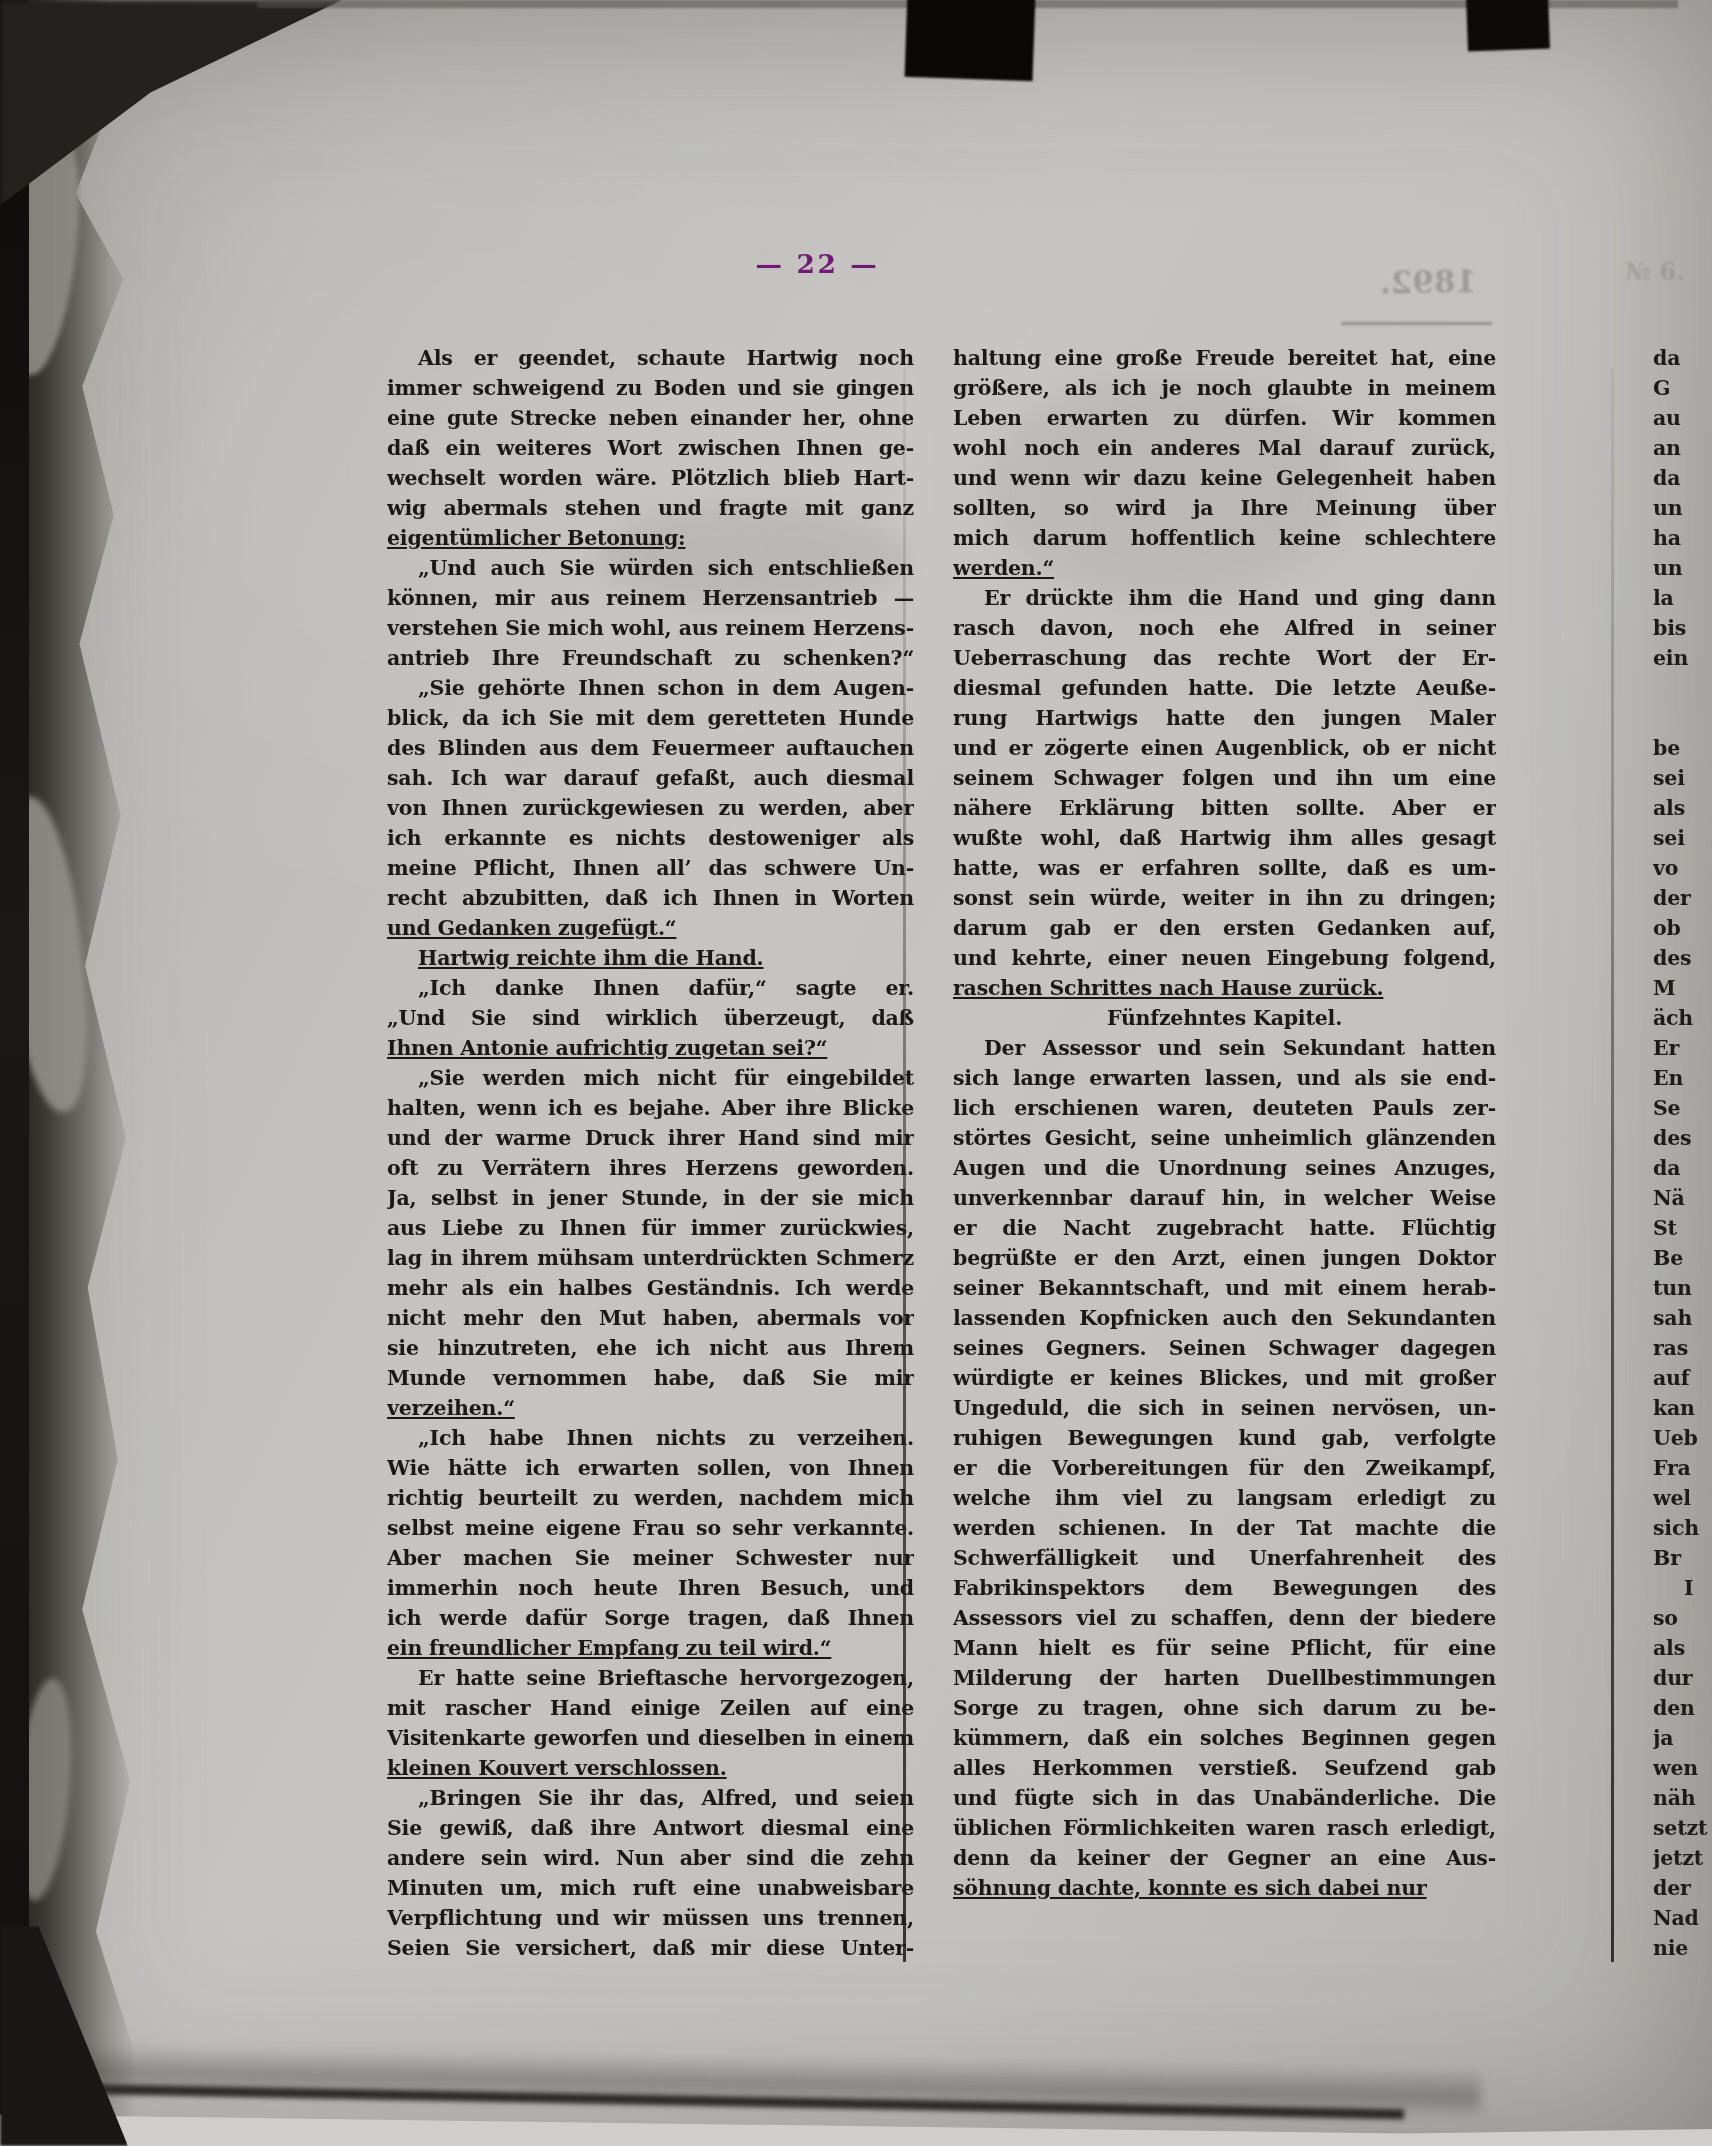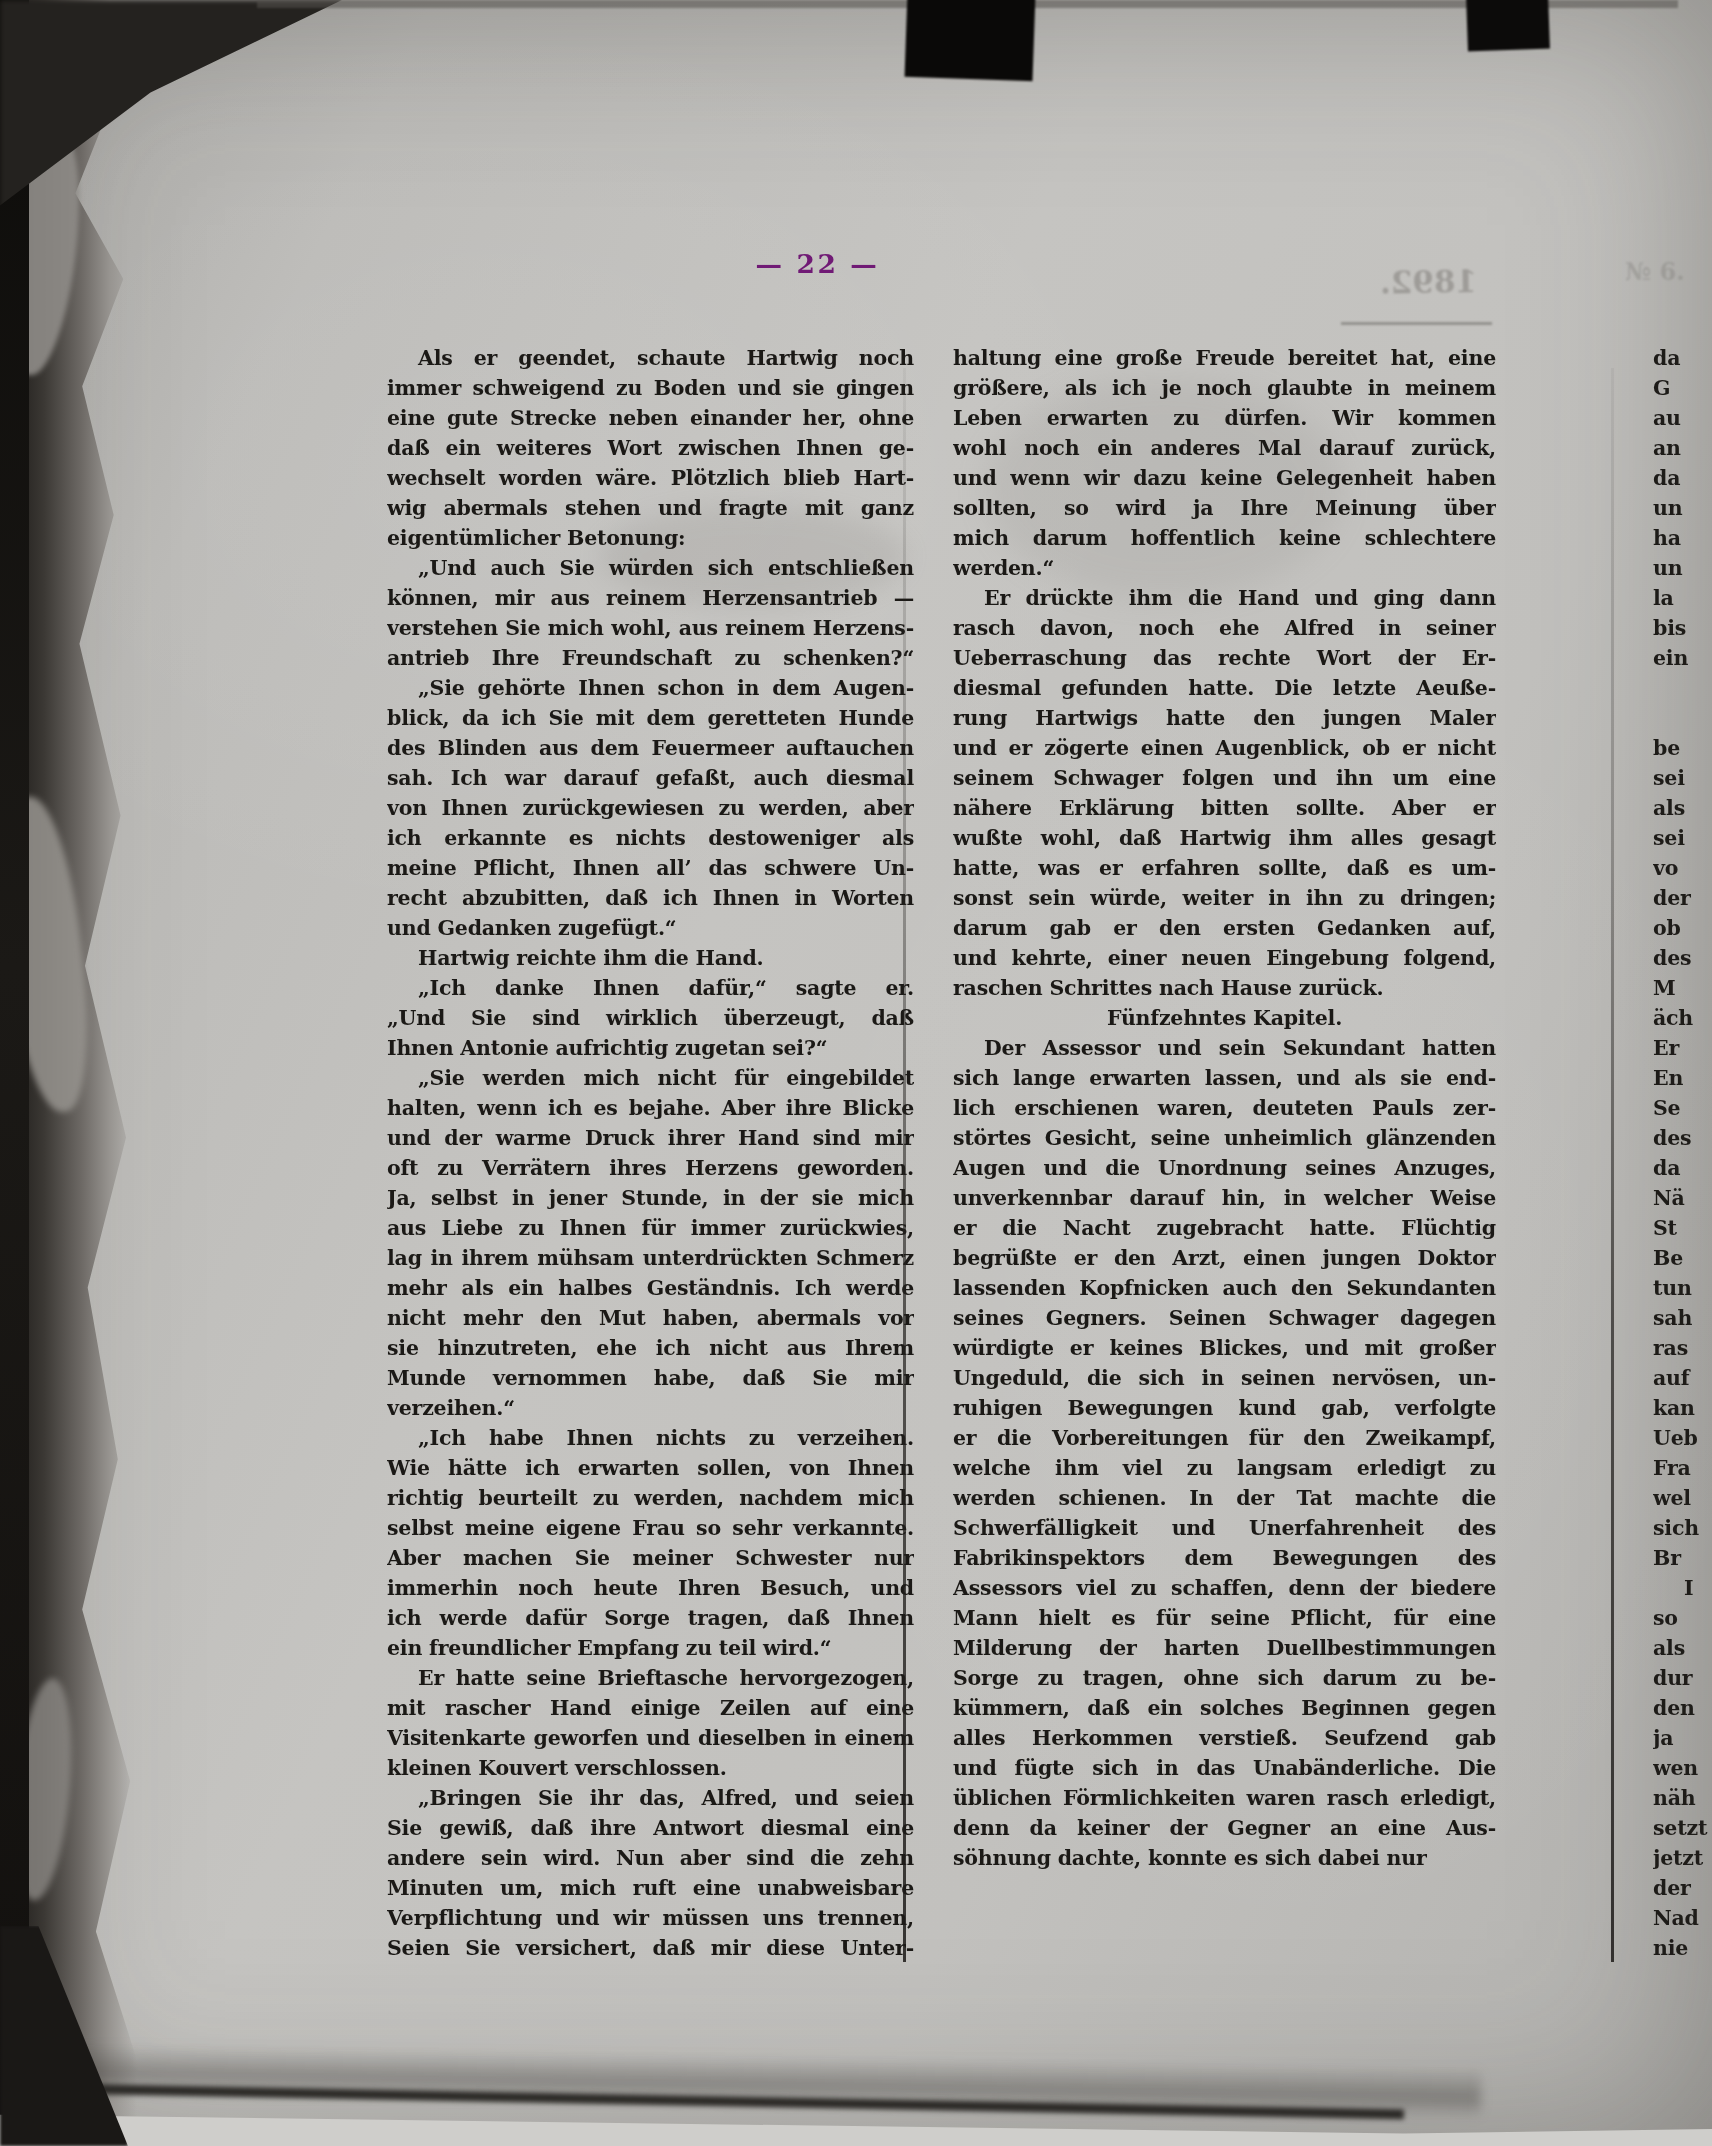--- a/index.html
+++ b/index.html
@@ -57,21 +57,21 @@
   .smudge2{position:absolute;left:984px;top:377px;width:360px;height:223px;background:#83807c;
     opacity:.14;filter:blur(15.4px);border-radius:50%;}
   
   .col{position:absolute;top:344px;}
   #col1{left:387px;width:527px;}
   #col2{left:953px;width:543px;}
   #col3{left:1653px;width:59px;overflow:hidden;}
   .line{height:30px;line-height:29.5px;font-size:20.5px;font-weight:bold;color:#1b1916;
     text-align:justify;text-align-last:justify;letter-spacing:-0.2px;overflow:hidden;white-space:nowrap;}
   .line.ind{text-indent:31px;}
-  .line.last{text-align-last:left;}
+  .line.last{text-align-last:left;text-decoration:underline;}
   .line.center{text-align-last:center;text-indent:0;}
   #col3 .line{text-align:left;text-align-last:left;}
   .divider{position:absolute;top:368px;height:1594px;width:2.6px;
     background:linear-gradient(180deg,rgba(40,38,35,.05) 0%,rgba(40,38,35,.3) 30%,rgba(35,33,30,.7) 60%,rgba(28,26,24,.85) 100%);}
   .d1{left:903px;}
   .d2{left:1611px;}
 </style>
 </head>
 <body>
 
@@ -167,20 +167,21 @@
       <div class="line last">raschen Schrittes nach Hause zurück.</div>
       <div class="line center">Fünfzehntes Kapitel.</div>
       <div class="line ind">Der Assessor und sein Sekundant hatten</div>
       <div class="line">sich lange erwarten lassen, und als sie end-</div>
       <div class="line">lich erschienen waren, deuteten Pauls zer-</div>
       <div class="line">störtes Gesicht, seine unheimlich glänzenden</div>
       <div class="line">Augen und die Unordnung seines Anzuges,</div>
       <div class="line">unverkennbar darauf hin, in welcher Weise</div>
       <div class="line">er die Nacht zugebracht hatte.  Flüchtig</div>
       <div class="line">begrüßte er den Arzt, einen jungen Doktor</div>
+      <div class="line">seiner Bekanntschaft, und mit einem herab-</div>
       <div class="line">lassenden Kopfnicken auch den Sekundanten</div>
       <div class="line">seines Gegners. Seinen Schwager dagegen</div>
       <div class="line">würdigte er keines Blickes, und mit großer</div>
       <div class="line">Ungeduld, die sich in seinen nervösen, un-</div>
       <div class="line">ruhigen Bewegungen kund gab, verfolgte</div>
       <div class="line">er die Vorbereitungen für den Zweikampf,</div>
       <div class="line">welche ihm viel zu langsam erledigt zu</div>
       <div class="line">werden schienen.  In der Tat machte die</div>
       <div class="line">Schwerfälligkeit und Unerfahrenheit des</div>
       <div class="line">Fabrikinspektors dem Bewegungen des</div>

